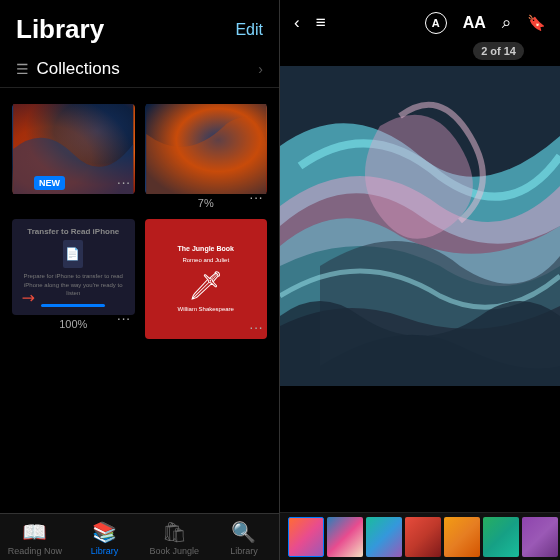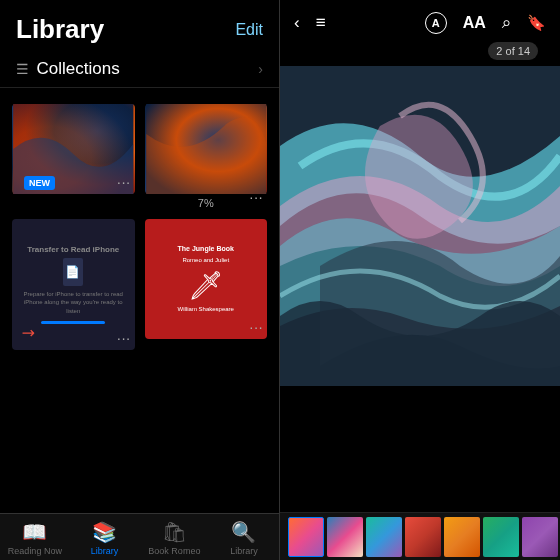--- a/index.html
+++ b/index.html
@@ -102,21 +102,21 @@
 
     .cover-abstract2 {
       height: 90px;
       background: linear-gradient(135deg, #0d2040 0%, #1a3a6e 40%, #c84b0a 70%, #8B1a0a 100%);
       border-radius: 4px;
     }
 
     .badge-new {
       position: absolute;
       bottom: 4px;
-      left: 12px;
+      left: 22px;
       background: #007AFF;
       color: #fff;
       font-size: 9px;
       font-weight: 700;
       padding: 2px 5px;
       border-radius: 3px;
     }
 
     .progress-text {
       color: #aaa;
@@ -129,21 +129,21 @@
       position: absolute;
       bottom: 4px;
       right: 4px;
       color: #aaa;
       font-size: 14px;
       cursor: pointer;
     }
 
     
     .cover-transfer {
-      height: 131px;
+      height: 96px;
       background: #1a1a2e;
       border-radius: 4px;
       display: flex;
       flex-direction: column;
       align-items: center;
       justify-content: center;
       padding: 8px;
       position: relative;
     }
 
@@ -254,22 +254,23 @@
       padding: 3px 8px;
       border-radius: 10px;
       align-self: flex-end;
       margin-right: 8px;
       margin-bottom: 4px;
     }
 
     .page-indicator-row {
       display: flex;
       justify-content: flex-end;
-      padding-right: 14px;
+      padding-right: 28px;
       margin-bottom: 2px;
+      font-weight: bold;
     }
 
     
     .book-image-area {
       flex: 1;
       position: relative;
       overflow: hidden;
       display: flex;
       flex-direction: column;
     }
@@ -386,20 +387,21 @@
         <div class="cover-transfer">
           <div style="color:#888;font-size:8px;font-weight:600;margin-bottom:4px;text-align:center">Transfer to Read iPhone</div>
           <div style="display:flex;gap:4px;margin-bottom:4px">
             <div style="width:20px;height:28px;background:#2a3050;border-radius:2px;display:flex;align-items:center;justify-content:center;font-size:12px;color:#6677aa">📄</div>
           </div>
           <div style="color:#777;font-size:6px;text-align:center;line-height:1.4">Prepare for iPhone to transfer to read iPhone along the way you're ready to listen</div>
           <div class="transfer-bar"></div>
 
           <div style="position:absolute;bottom:8px;left:10px;color:#e74c3c;font-size:16px;transform:rotate(45deg)">↗</div>
         </div>
+        <div class="progress-text">100%</div>
         <span class="dots-menu">···</span>
       </div>
       <div class="book-item">
         <div class="cover-romeo">
           <div class="romeo-title-top">The Jungle Book</div>
           <div class="romeo-title-bottom">Romeo and Juliet</div>
           <div style="color:#fff;font-size:28px;margin:4px 0">🗡</div>
           <div class="romeo-title-bottom">William Shakespeare</div>
         </div>
         <span class="dots-menu">···</span>
@@ -411,21 +413,21 @@
     <div class="tab-item">
       <span class="tab-icon">📖</span>
       <span class="tab-label">Reading Now</span>
     </div>
     <div class="tab-item">
       <span class="tab-icon active">📚</span>
       <span class="tab-label active">Library</span>
     </div>
     <div class="tab-item">
       <span class="tab-icon">🛍</span>
-      <span class="tab-label">Book Romeo</span>
+      <span class="tab-label">Book Jungle</span>
     </div>
     <div class="tab-item">
       <span class="tab-icon">🔍</span>
       <span class="tab-label">Library</span>
     </div>
   </div>
 </div>
 
 <div class="right-panel">
   <div class="right-header">

